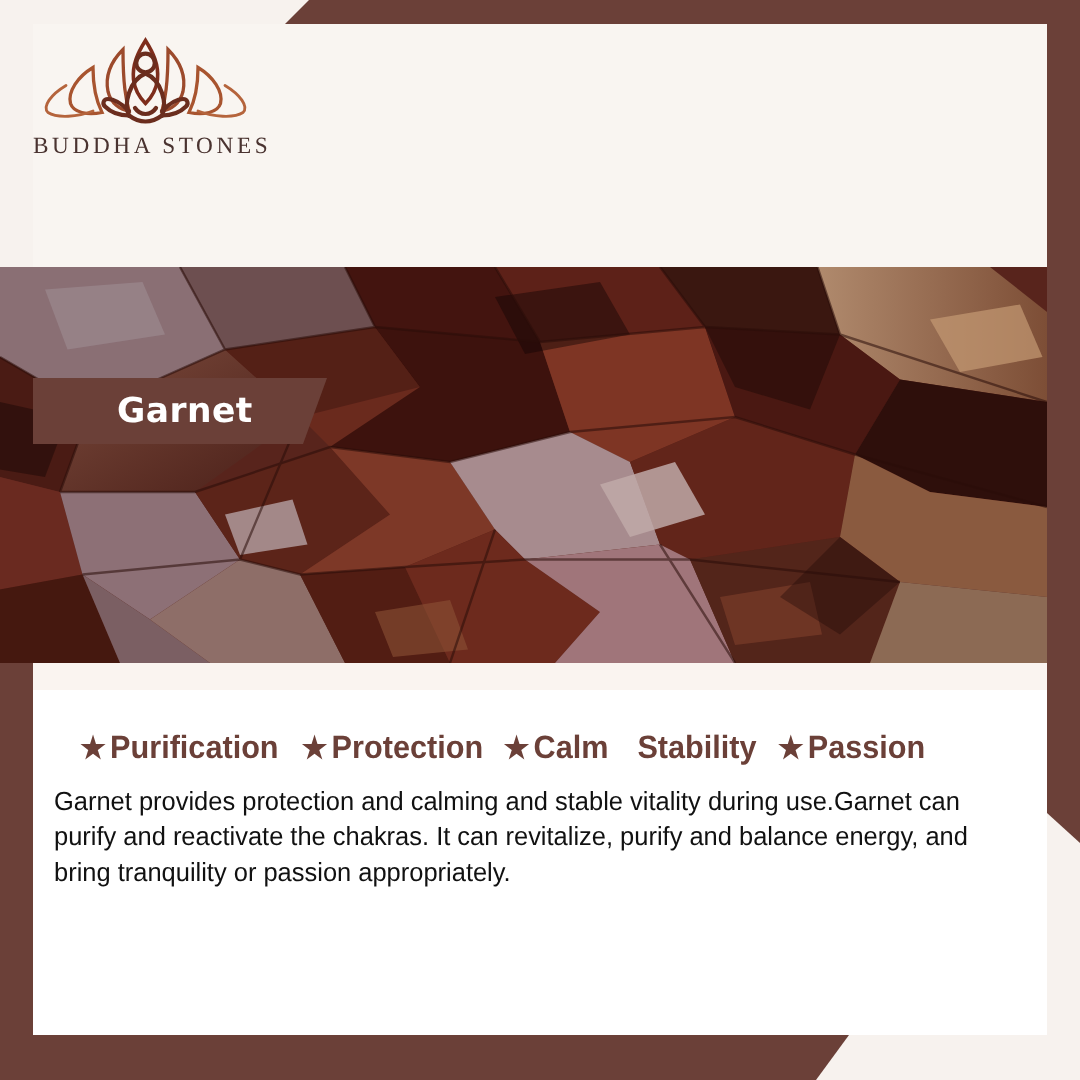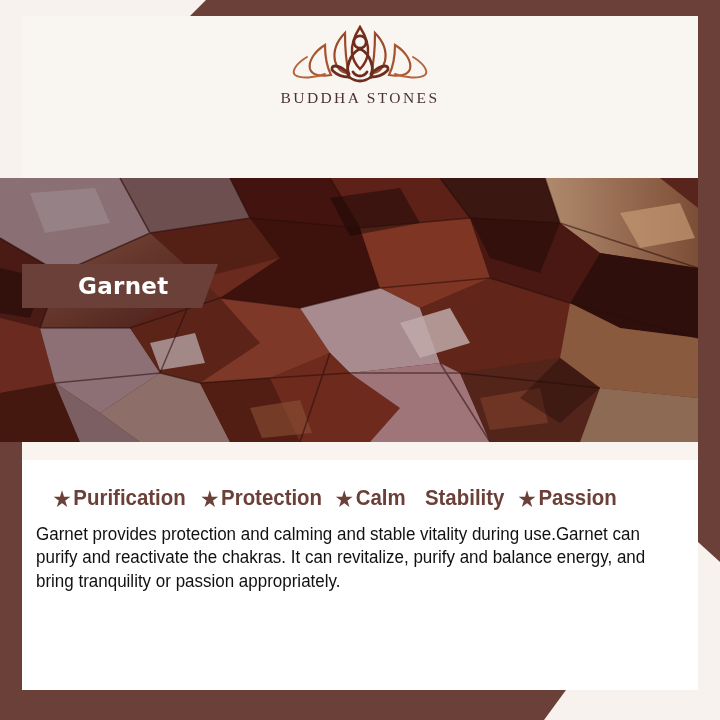--- a/index.html
+++ b/index.html
@@ -61,21 +61,20 @@
 
   
   #header {
     position: absolute;
     left: 0;
     top: 0;
     width: 100%;
     height: 106px;
     display: flex;
     flex-direction: column;
-    align-items: center;
     justify-content: flex-start;
     padding-top: 3px;
     box-sizing: border-box;
   }
   #logo-mark {
     width: 150px;
     height: 68px;
     display: block;
   }
   #brand-name {
@@ -118,21 +117,21 @@
     height: 264px;
     overflow: hidden;
     background: #5a2a22;
   }
   #photo svg { display: block; width: 100%; height: 100%; }
 
   
   #stone-label {
     position: absolute;
     left: 0;
-    top: 248px;
+    top: 236px;
     width: 196px;
     height: 44px;
     background: #6b4038;
     clip-path: polygon(0 0, 100% 0, calc(100% - 16px) 100%, 0 100%);
     display: flex;
     align-items: center;
   }
   #stone-label-text {
     color: #ffffff;
     font-size: 23px;

